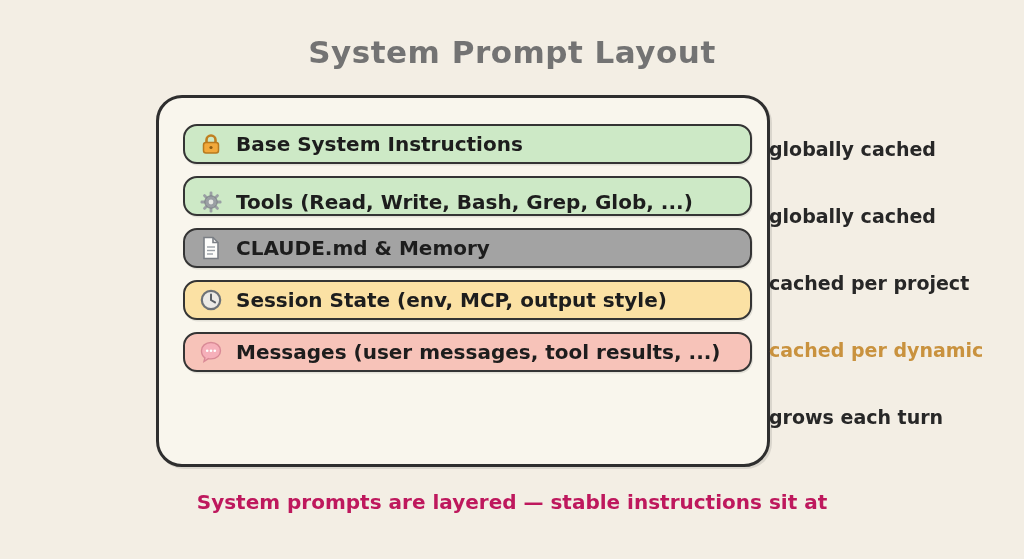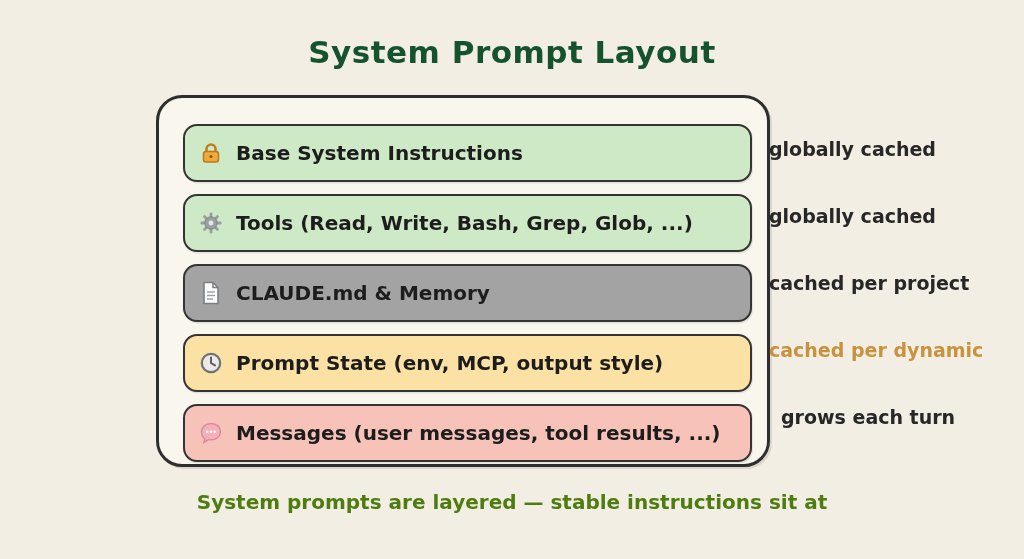--- a/index.html
+++ b/index.html
@@ -7,38 +7,38 @@
     position:relative;
     width:1024px;height:559px;
     background:#f3eee4;
     font-family:"DejaVu Sans", sans-serif;
     overflow:hidden;
     color:#222;
   }
   .title{
     position:absolute;top:34px;left:0;right:0;
     text-align:center;
-    font-size:31px;font-weight:700;color:#14532d;
+    font-size:31px;font-weight:700;color:#737373;
     letter-spacing:0.5px;
   }
   .outer-box{
     position:absolute;left:156px;top:95px;
     width:614px;height:372px;
     border:3px solid #2e2e2e;
     border-radius:26px;
     background:#f9f6ed;
     box-sizing:border-box;
     box-shadow:2px 2px 0 rgba(40,40,40,0.12);
   }
   .rows{
     position:absolute;left:24px;top:26px;right:15px;
     display:flex;flex-direction:column;gap:12px;
   }
   .row{
-    height:58px;
+    height:40px;
     border:2.5px solid #343434;
     border-radius:14px;
     display:flex;align-items:center;
     padding:0 14px;gap:13px;
     box-sizing:border-box;
     box-shadow:1px 1.5px 0 rgba(40,40,40,0.10);
   }
   .row .icon{
     width:24px;height:24px;flex:0 0 24px;
     display:flex;align-items:center;justify-content:center;
@@ -53,21 +53,21 @@
   }
   .note{
     height:55px;
     display:flex;align-items:center;
     font-size:19px;font-weight:600;color:#272727;
     white-space:nowrap;
   }
   .caption{
     position:absolute;top:489px;left:0;right:0;
     text-align:center;
-    font-size:20px;font-weight:600;color:#4d7c0f;
+    font-size:20px;font-weight:600;color:#be185d;
     line-height:1.35;
   }
 </style>
 </head>
 <body>
 
 <div class="canvas">
   <div class="title">System Prompt Layout</div>
 
   <div class="outer-box">
@@ -75,21 +75,21 @@
         <div class="row" style="background: rgb(205, 233, 198);">
           <span class="icon">
             <svg width="24" height="24" viewBox="0 0 24 24">
               <path d="M7.5 11V8a4.5 4.5 0 0 1 9 0v3" fill="none" stroke="#c07f1f" stroke-width="2.6"></path>
               <rect x="4.5" y="10.5" width="15" height="10.5" rx="2.5" fill="#f2a93b" stroke="#b87a1e" stroke-width="1.5"></rect>
               <circle cx="12" cy="15.5" r="1.6" fill="#8a5a12"></circle>
             </svg>
           </span>
           <span class="label">Base System Instructions</span>
         </div>
-        <div class="row" style="background: rgb(205, 233, 198);">
+        <div class="row" style="background: rgb(205, 233, 198); align-items: flex-end;">
           <span class="icon">
             <svg width="24" height="24" viewBox="0 0 24 24">
               <g fill="#9a9fa4">
                 <rect x="10.6" y="1.5" width="2.8" height="21" rx="1.2"></rect>
                 <rect x="10.6" y="1.5" width="2.8" height="21" rx="1.2" transform="rotate(45 12 12)"></rect>
                 <rect x="10.6" y="1.5" width="2.8" height="21" rx="1.2" transform="rotate(90 12 12)"></rect>
                 <rect x="10.6" y="1.5" width="2.8" height="21" rx="1.2" transform="rotate(135 12 12)"></rect>
               </g>
               <circle cx="12" cy="12" r="6.2" fill="#9a9fa4" stroke="#7d8287" stroke-width="1"></circle>
               <circle cx="12" cy="12" r="2.4" fill="#e6e9e3"></circle>
@@ -111,21 +111,21 @@
           </span>
           <span class="label">CLAUDE.md &amp; Memory</span>
         </div>
         <div class="row" style="background: rgb(251, 225, 164);">
           <span class="icon">
             <svg width="24" height="24" viewBox="0 0 24 24">
               <circle cx="12" cy="12" r="9.2" fill="#eceae6" stroke="#6d7278" stroke-width="2.2"></circle>
               <path d="M12 6.5 V12 l4 2.4" fill="none" stroke="#5a5f66" stroke-width="2" stroke-linecap="round"></path>
             </svg>
           </span>
-          <span class="label">Prompt State (env, MCP, output style)</span>
+          <span class="label">Session State (env, MCP, output style)</span>
         </div>
         <div class="row" style="background: rgb(247, 195, 185); align-items: center;">
           <span class="icon">
             <svg width="24" height="24" viewBox="0 0 24 24">
               <path d="M12 2.5c5.5 0 9.5 3.6 9.5 8.2s-4 8.2-9.5 8.2c-.9 0-1.8-.1-2.6-.3L5 21.5l.9-3.6C3.9 16.4 2.5 14.2 2.5 10.7 2.5 6.1 6.5 2.5 12 2.5z" fill="#f6b0ba" stroke="#d98a96" stroke-width="1.4"></path>
               <g fill="#fff">
                 <circle cx="8.2" cy="10.8" r="1.3"></circle>
                 <circle cx="12" cy="10.8" r="1.3"></circle>
                 <circle cx="15.8" cy="10.8" r="1.3"></circle>
               </g>
@@ -134,19 +134,19 @@
           <span class="label">Messages (user messages, tool results, ...)</span>
         </div>
       </div>
   </div>
 
   <div class="notes">
       <div class="note" style="color: rgb(39, 39, 39);">globally cached</div>
       <div class="note" style="color: rgb(39, 39, 39);">globally cached</div>
       <div class="note" style="color: rgb(39, 39, 39);">cached per project</div>
       <div class="note" style="color: rgb(201, 146, 62);">cached per dynamic</div>
-      <div class="note" style="color: rgb(39, 39, 39); margin-left: 12px;">grows each turn</div>
+      <div class="note" style="color: rgb(39, 39, 39);">grows each turn</div>
     </div>
 
   <div class="caption">
     <div>System prompts are layered — stable instructions sit at</div>
   </div>
 </div>
 
 </body></html>

